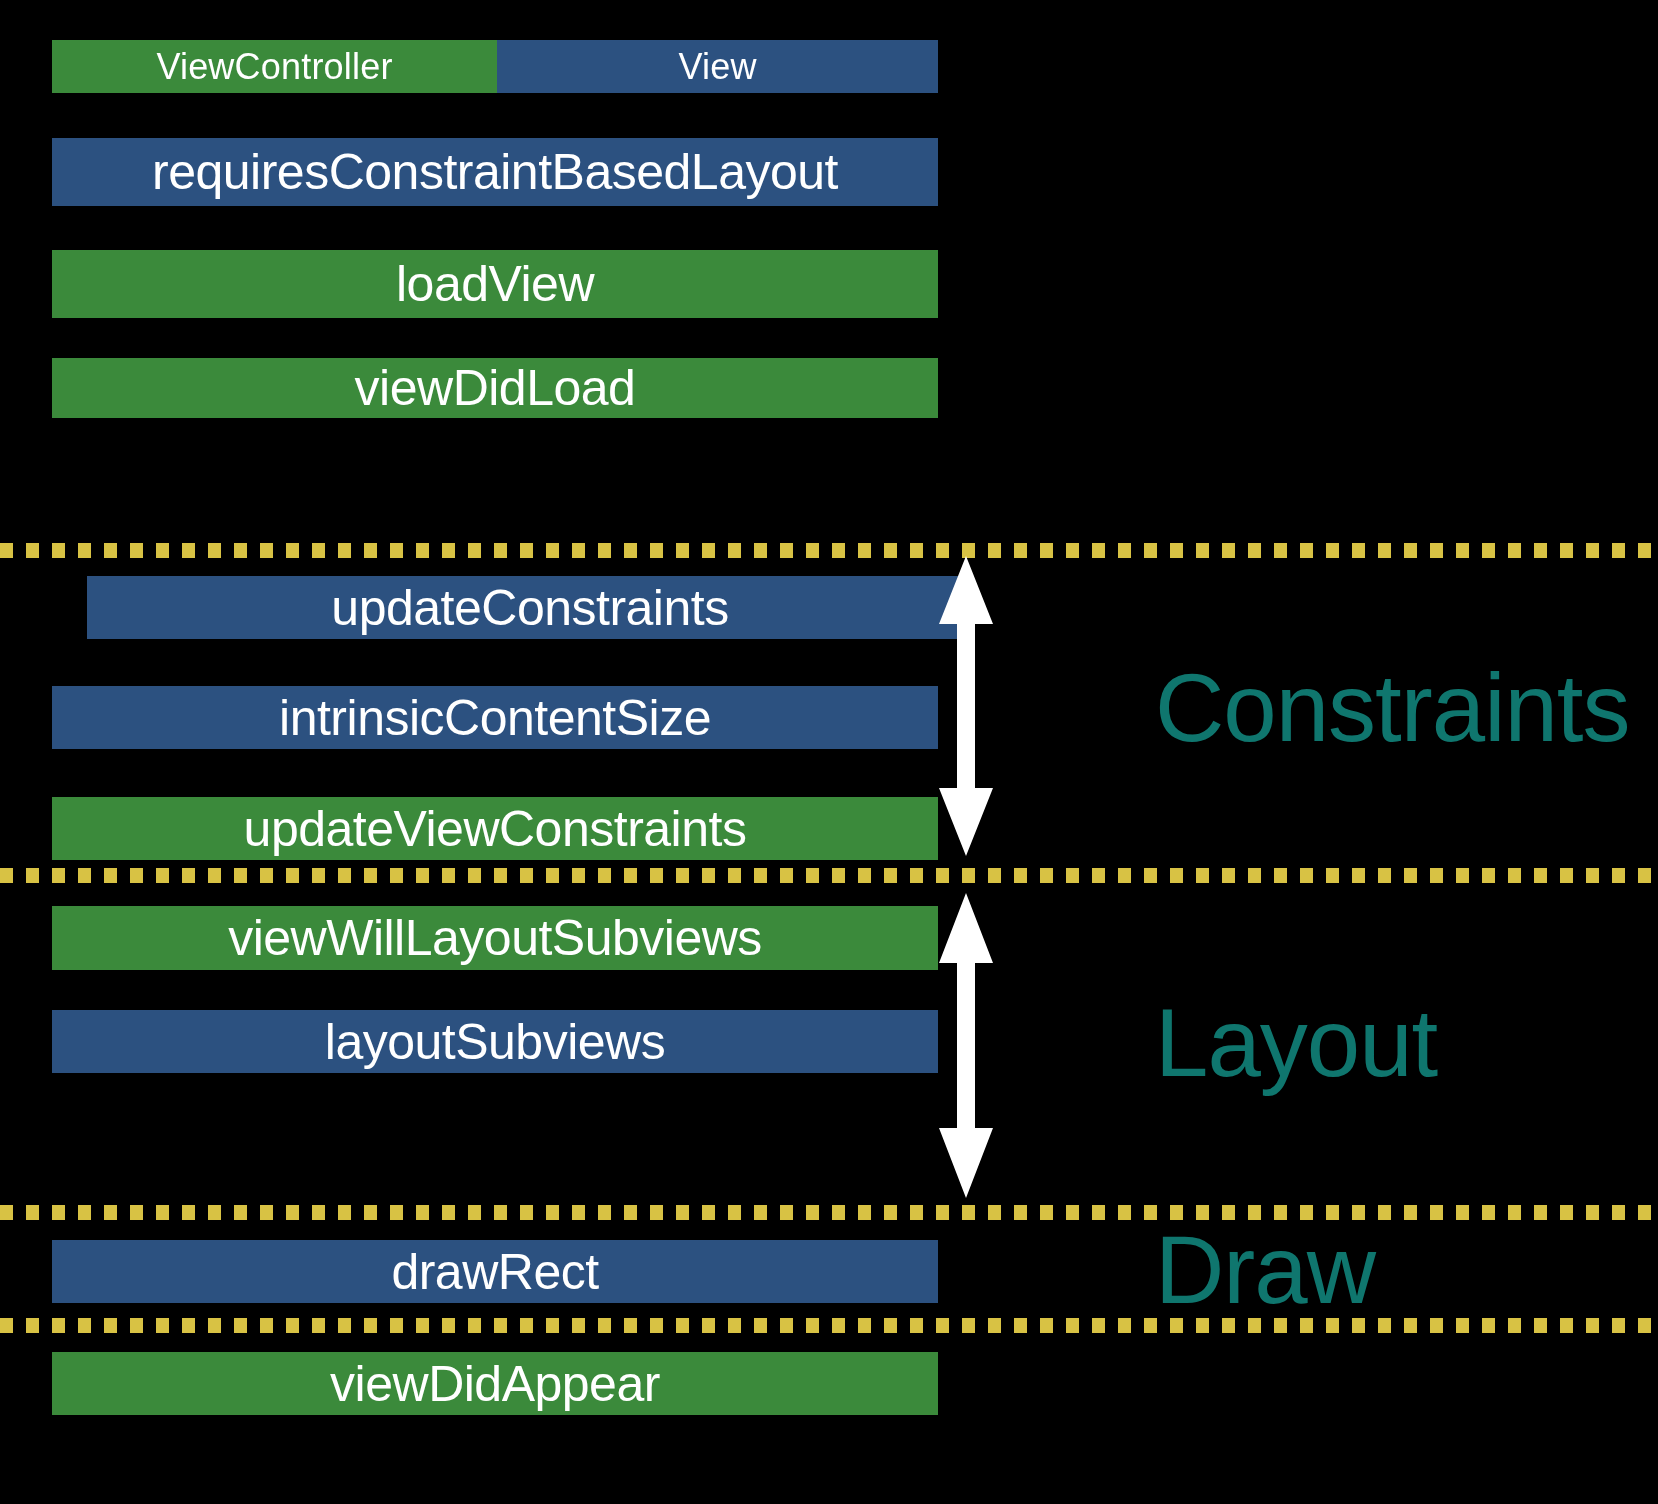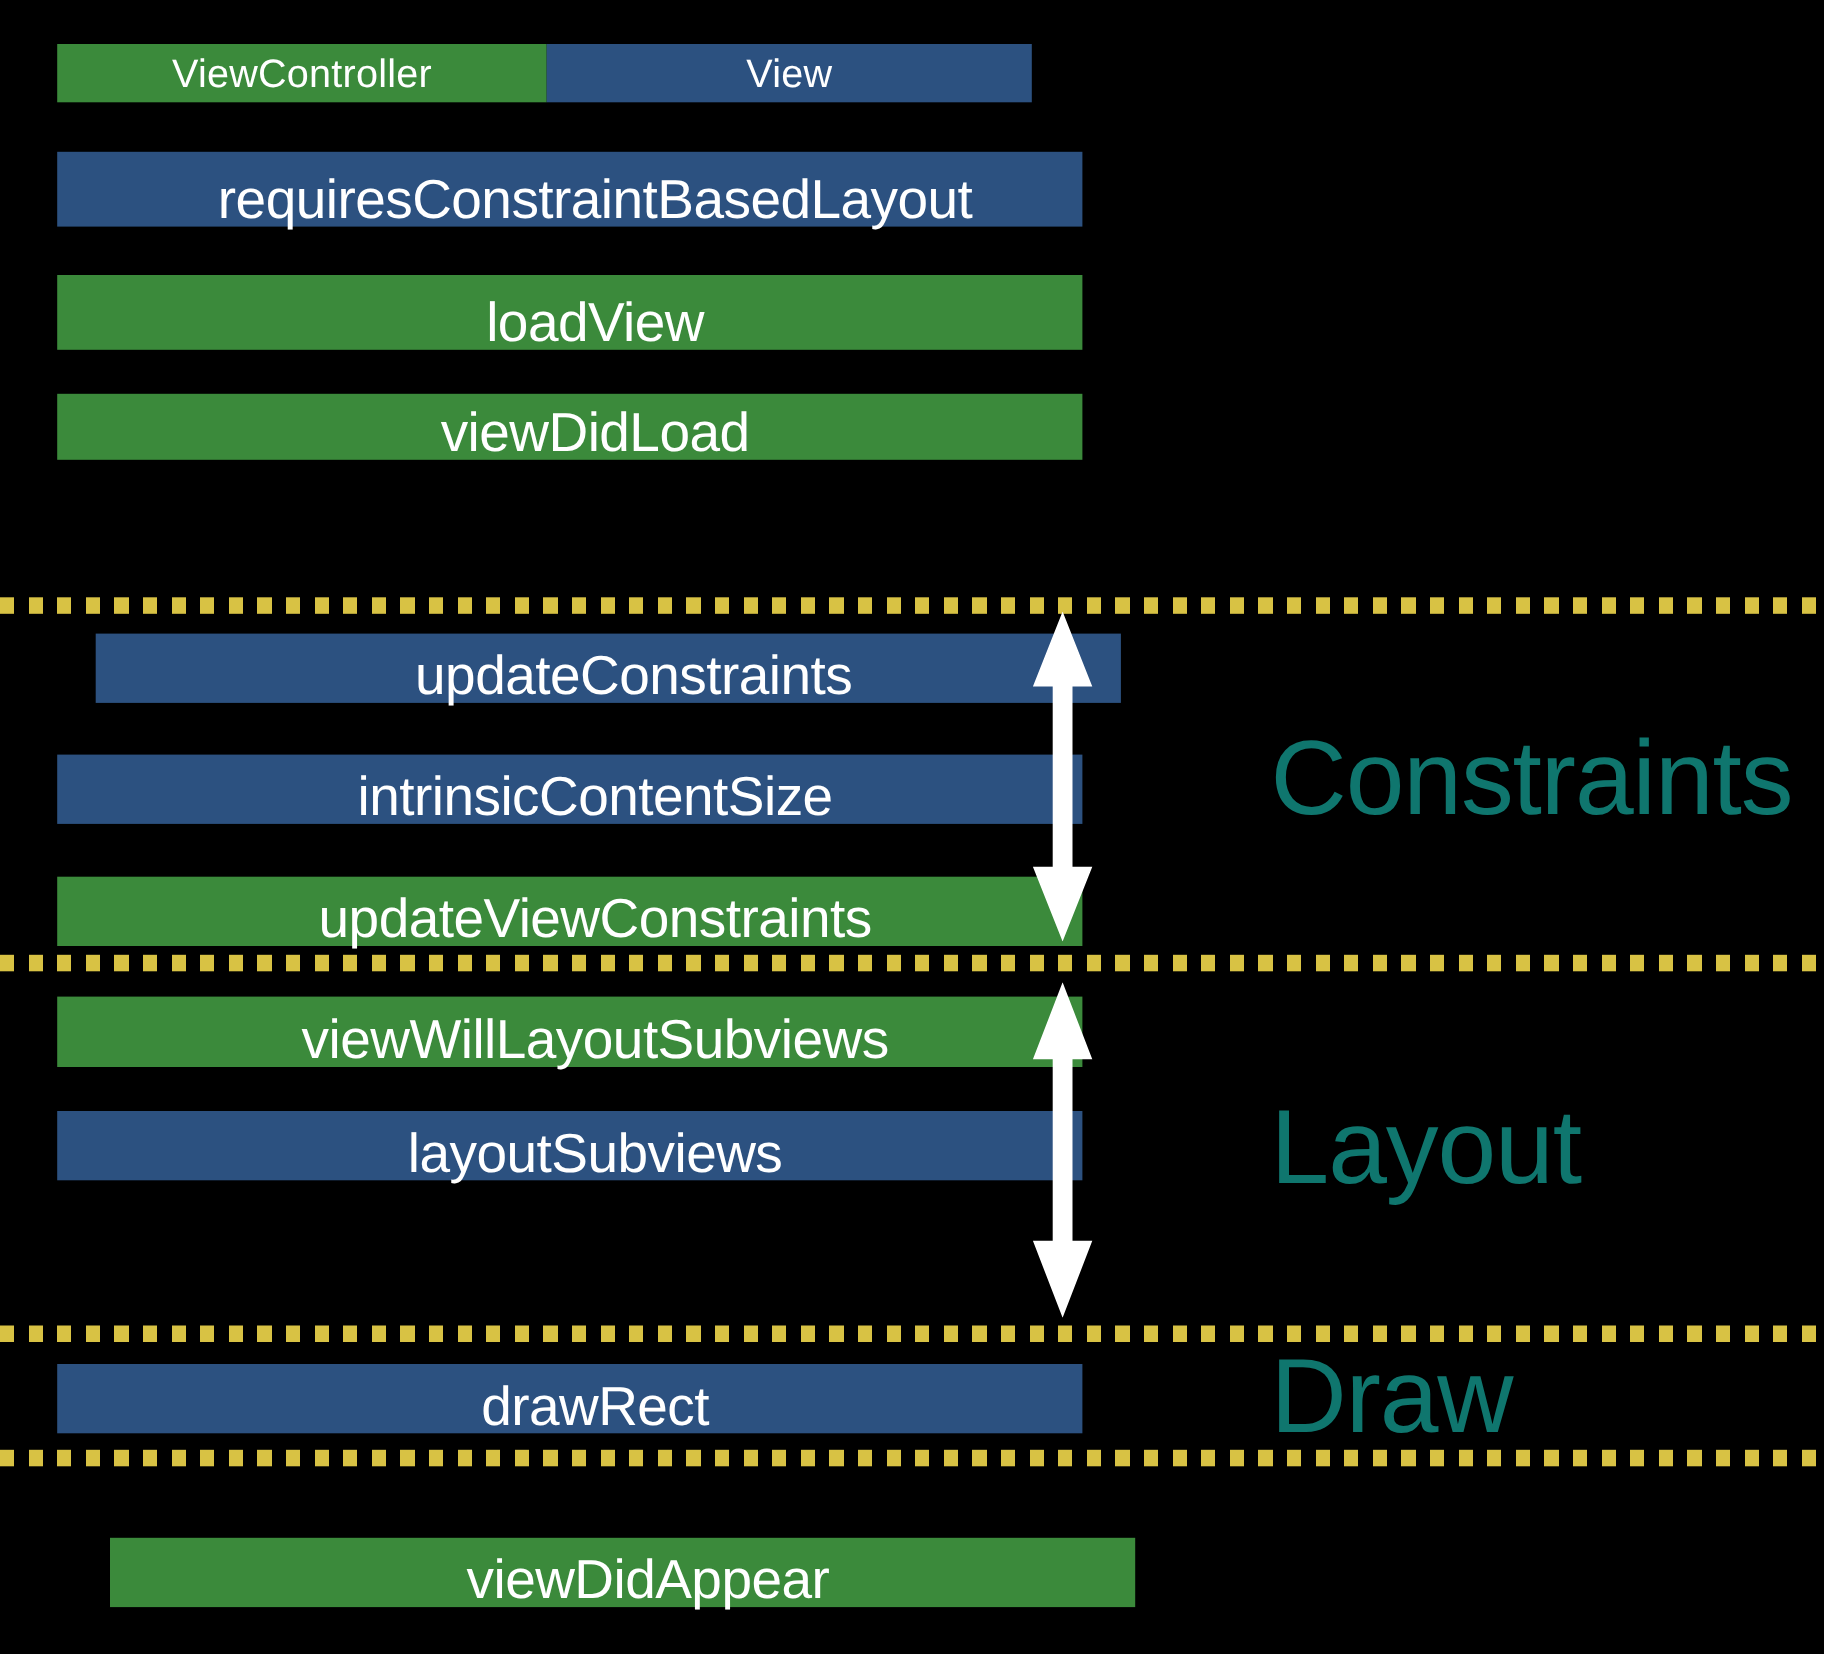--- a/index.html
+++ b/index.html
@@ -44,25 +44,24 @@
     width: 441px;
     background: #2C5180;
   }
 
   
   .bar {
     position: absolute;
     left: 52px;
     width: 886px;
     display: flex;
-    align-items: flex-end;
+    align-items: center;
     justify-content: center;
     color: #ffffff;
     white-space: nowrap;
-    padding-left: 46px;
   }
   .bar.green { background: #3B8A3B; }
   .bar.blue  { background: #2C5180; }
   .bar-label {
     font-size: 50px;
     line-height: 1;
     letter-spacing: -0.5px;
   }
 
   
@@ -133,21 +132,21 @@
   </div>
   <div class="bar green" style="top:906px;height:64px;">
     <span class="bar-label">viewWillLayoutSubviews</span>
   </div>
   <div class="bar blue" style="top:1010px;height:63px;">
     <span class="bar-label">layoutSubviews</span>
   </div>
   <div class="bar blue" style="top:1240px;height:63px;">
     <span class="bar-label">drawRect</span>
   </div>
-  <div class="bar green" style="top:1398px;height:63px;margin-left:48px;">
+  <div class="bar green" style="top:1352px;height:63px;">
     <span class="bar-label">viewDidAppear</span>
   </div>
 
   <div class="dotted" style="top:543px;"></div>
   <div class="dotted" style="top:868px;"></div>
   <div class="dotted" style="top:1205px;"></div>
   <div class="dotted" style="top:1318px;"></div>
 
   <div class="arrow" style="top:556px;height:300px;">
     <svg viewBox="0 0 62 300" preserveAspectRatio="none" aria-hidden="true">

